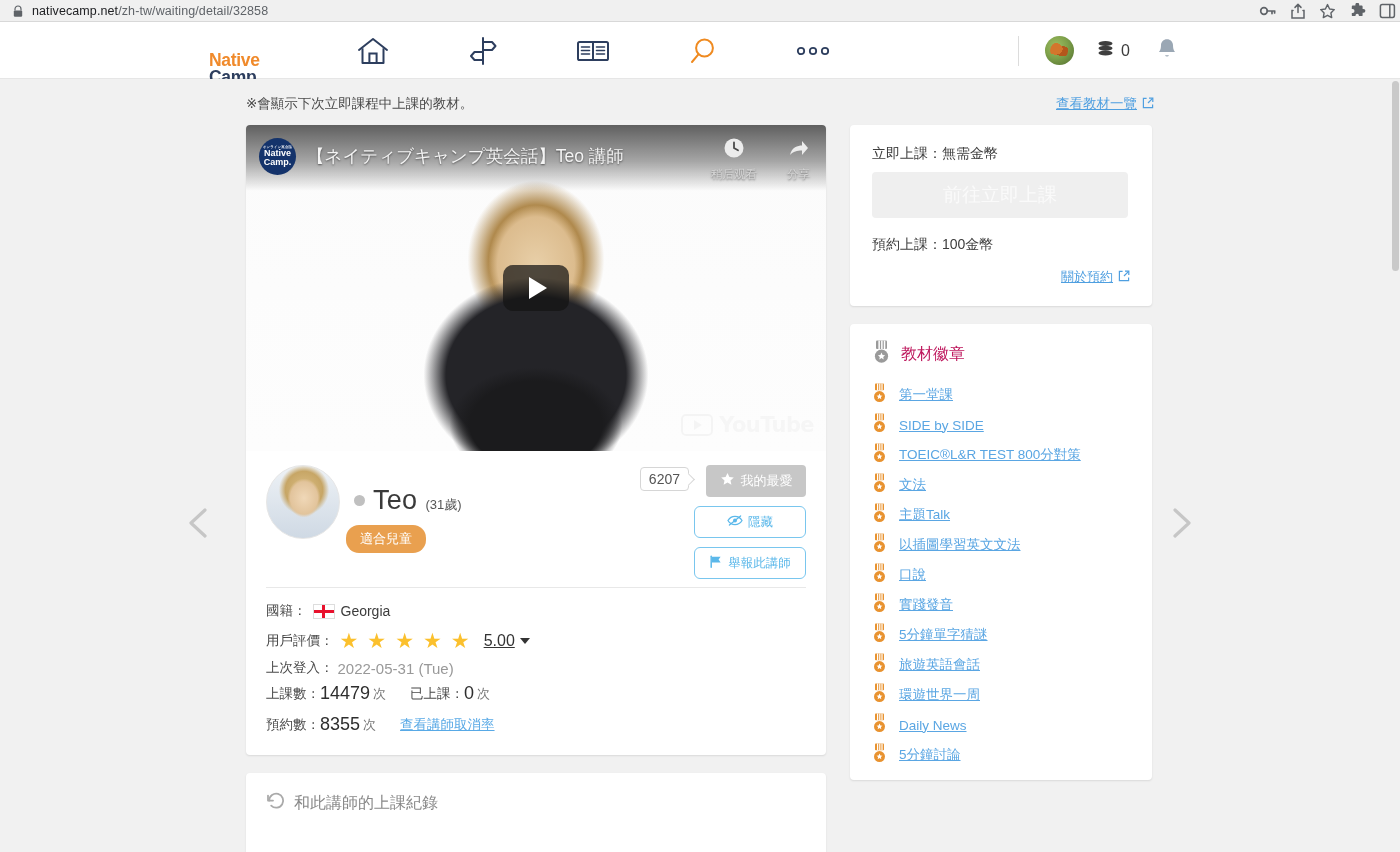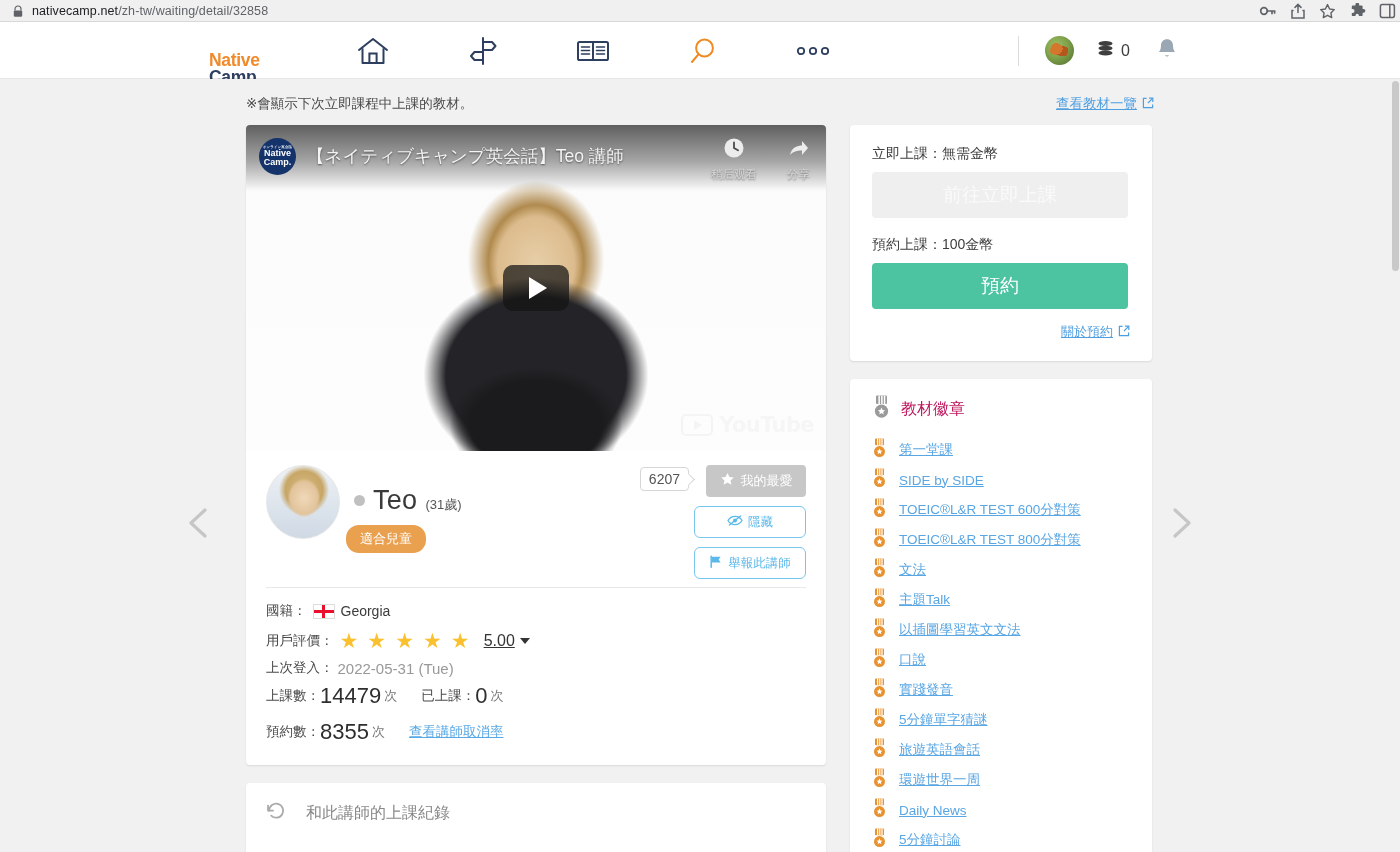--- a/index.html
+++ b/index.html
@@ -244,30 +244,30 @@
   }
   .flag-ge::after {
     content: ""; position: absolute; left: 8.3px; top: 0; width: 3.4px; height: 13px; background: #e8112d;
   }
   .flag-val { font-size: 14px; color: #3c3c3c; }
   .stars { display: flex; gap: 9px; margin: 0 14px 0 6px; }
   .star { color: #fbc02d; font-size: 21px; line-height: 1; }
   .rating-val { font-size: 16px; color: #333; text-decoration: underline; }
   .caret { display:inline-block; margin-left:5px; border-left:5px solid transparent; border-right:5px solid transparent; border-top:6px solid #333; vertical-align: middle;}
   .stat-muted { font-size: 15px; color: #999; margin-left: 10px; }
-  .big-num { font-size: 22px; color: #2e2e2e; }
+  .big-num { font-size: 18px; color: #2e2e2e; }
   .small-unit { font-size: 13px; color: #777; margin-left: 3px; }
   .link-blue { font-size: 13.5px; color: #58a9e6; text-decoration: underline; cursor: pointer; }
 
   
   .history-card {
     background: #fff; border-radius: 4px; box-shadow: 0 1px 2px rgba(0,0,0,.10);
     margin-top: 18px; padding: 18px 20px; height: 90px;
   }
-  .history-title { display: flex; align-items: center; gap: 20px; font-size: 16px; color: #888; }
+  .history-title { display: flex; align-items: center; gap: 8px; font-size: 16px; color: #888; }
 
   
   .side-card {
     background: #fff; border-radius: 4px; box-shadow: 0 1px 2px rgba(0,0,0,.10);
     padding: 20px 22px;
   }
   .side-label { font-size: 14px; color: #3d3d3d; margin-bottom: 9px; }
   .btn-disabled {
     width: 256px; height: 46px; background: #efefef; color: #fafafa;
     border: none; border-radius: 4px; font-size: 19px; cursor: default;
@@ -606,21 +606,20 @@
         </div>
       </div>
 
       <div class="col-right">
 
         <div class="side-card">
           <div class="side-label">立即上課：無需金幣</div>
           <button class="btn-disabled">前往立即上課</button>
           <div class="side-gap"></div>
           <div class="side-label">預約上課：100金幣</div>
-          <button class="btn-book">預約</button>
           <div class="about-link">
             <span>關於預約</span>
             <span>
               <svg width="12" height="12" viewBox="0 0 12 12">
                   <path d="M4.6 1.4H1.4v9.2h9.2V7.4" fill="none" stroke="#4f9fe0" stroke-width="1.2"></path>
                   <path d="M7 1.2h3.8V5" fill="none" stroke="#4f9fe0" stroke-width="1.2"></path>
                   <path d="M6 6 10.6 1.4" stroke="#4f9fe0" stroke-width="1.2"></path>
                 </svg>
             </span>
           </div>
@@ -671,33 +670,20 @@
               <span>
                 <svg width="15" height="20" viewBox="0 0 15 20">
                     <rect x="3" y="0.5" width="9" height="6.8" rx="0.8" fill="#e8922f"></rect>
                     <rect x="5" y="0.5" width="1.2" height="6.8" fill="#fff"></rect>
                     <rect x="7.2" y="0.5" width="1.2" height="6.8" fill="#fff"></rect>
                     <rect x="9.4" y="0.5" width="1.2" height="6.8" fill="#fff"></rect>
                     <circle cx="7.5" cy="13.6" r="5.5" fill="#e8922f"></circle>
                     <path d="M7.5 10.6l.9 1.9 2.1.2-1.6 1.4.4 2.1-1.8-1.1-1.8 1.1.4-2.1-1.6-1.4 2.1-.2z" fill="#fff"></path>
                   </svg>
               </span>
-              <span class="badge-link">TOEIC®L&amp;R TEST 600分對策</span>
-            </li>
-            <li class="badge-item">
-              <span>
-                <svg width="15" height="20" viewBox="0 0 15 20">
-                    <rect x="3" y="0.5" width="9" height="6.8" rx="0.8" fill="#e8922f"></rect>
-                    <rect x="5" y="0.5" width="1.2" height="6.8" fill="#fff"></rect>
-                    <rect x="7.2" y="0.5" width="1.2" height="6.8" fill="#fff"></rect>
-                    <rect x="9.4" y="0.5" width="1.2" height="6.8" fill="#fff"></rect>
-                    <circle cx="7.5" cy="13.6" r="5.5" fill="#e8922f"></circle>
-                    <path d="M7.5 10.6l.9 1.9 2.1.2-1.6 1.4.4 2.1-1.8-1.1-1.8 1.1.4-2.1-1.6-1.4 2.1-.2z" fill="#fff"></path>
-                  </svg>
-              </span>
               <span class="badge-link">TOEIC®L&amp;R TEST 800分對策</span>
             </li>
             <li class="badge-item">
               <span>
                 <svg width="15" height="20" viewBox="0 0 15 20">
                     <rect x="3" y="0.5" width="9" height="6.8" rx="0.8" fill="#e8922f"></rect>
                     <rect x="5" y="0.5" width="1.2" height="6.8" fill="#fff"></rect>
                     <rect x="7.2" y="0.5" width="1.2" height="6.8" fill="#fff"></rect>
                     <rect x="9.4" y="0.5" width="1.2" height="6.8" fill="#fff"></rect>
                     <circle cx="7.5" cy="13.6" r="5.5" fill="#e8922f"></circle>

